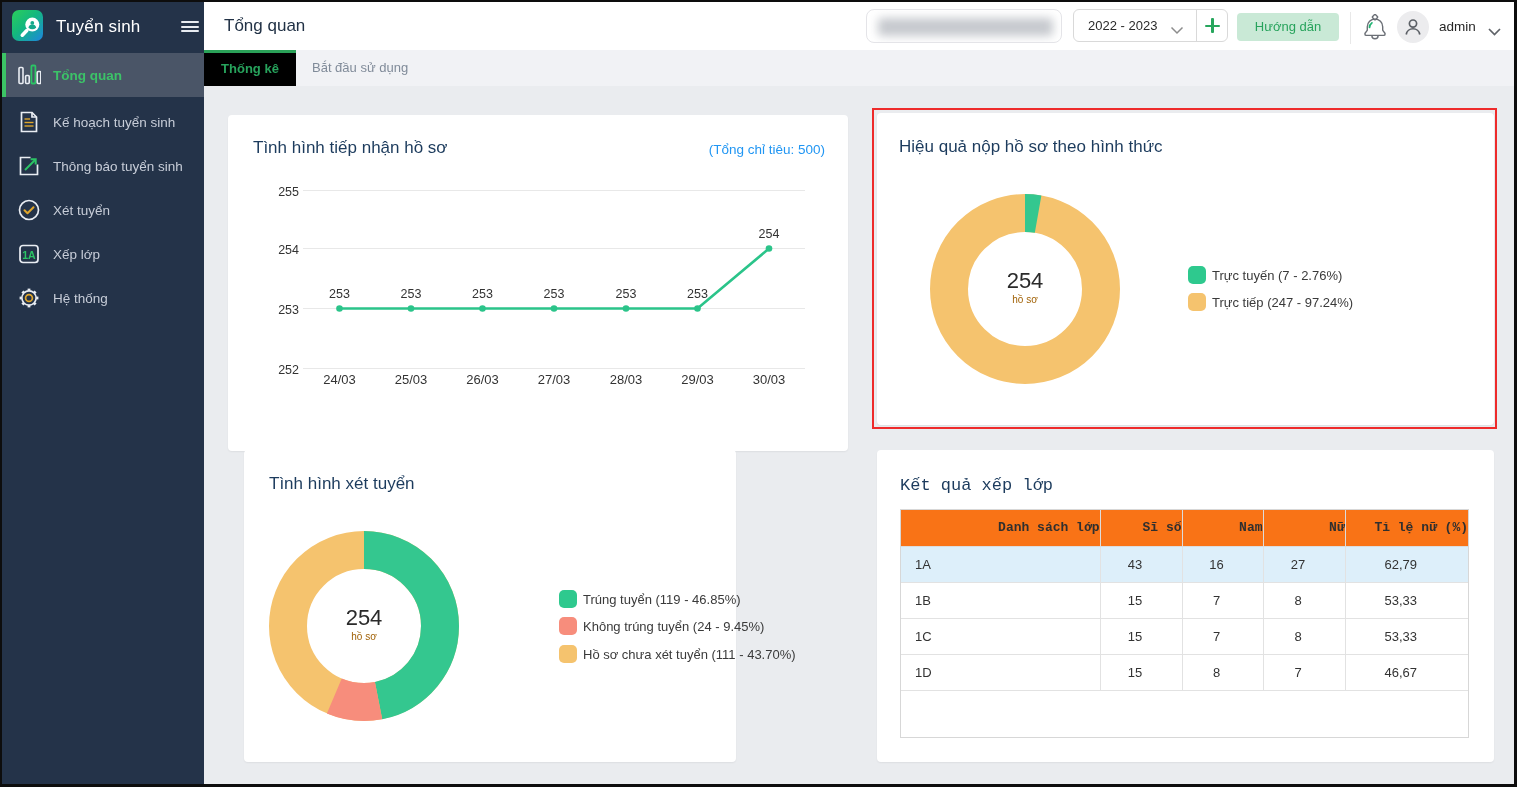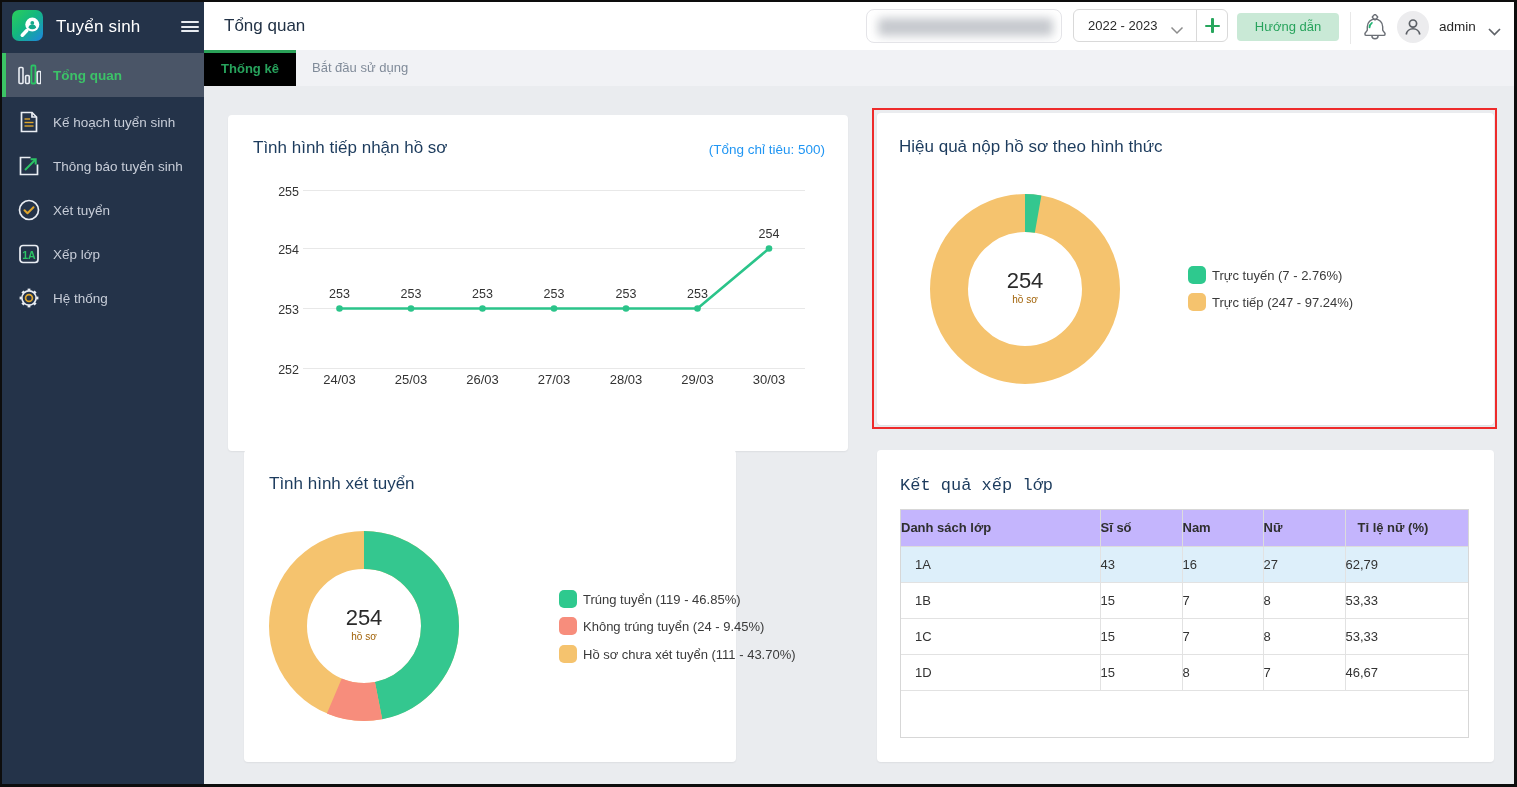--- a/index.html
+++ b/index.html
@@ -61,25 +61,25 @@
 .lrow { position:absolute; left:0; height:17px; }
 .lsq { position:absolute; left:0; top:-0.5px; width:18px; height:18px; border-radius:5px; }
 .ltx { position:absolute; left:24px; top:1.5px; font-size:13px; color:#3a3a3a; white-space:nowrap; }
 .dcenter { position:absolute; text-align:center; }
 .dnum { font-size:22px; color:#2a2a2a; }
 .dsub { font-size:10px; color:#a16207; margin-top:0px; }
 
 
 .tblwrap { position:absolute; left:23px; top:59px; width:569px; height:229px; border:1px solid #d7d7d7; }
 table { border-collapse:collapse; width:567px; table-layout:fixed; font-size:13px; color:#333; }
-th { background:#c4b5fd; font-weight:700; text-align:left; height:36px; border:1px solid #dcdcdc; border-top:none; color:#2f2f2f; }
+th { background:#f97316; font-weight:700; text-align:right; height:36px; border:1px solid #dcdcdc; border-top:none; color:#2f2f2f;font-family:Liberation Mono, monospace; }
 th:first-child { border-left:none; } th:last-child { border-right:none;padding-left:12px; }
 td { height:36px; border:1px solid #e2e2e2; border-left:1px solid #e4e4e4; }
 td:first-child { border-left:none; padding-left:14px; } td:last-child { border-right:none; }
-td.num { text-align:left; padding-right:12px; }
+td.num { text-align:center; padding-right:12px; }
 tr.hl td { background:#ddeffa; }
 </style>
 </head>
 <body>
 <div class="app">
 
   <div class="sidebar">
     <div class="side-head">
       <div class="logo"><svg width="31" height="31" viewBox="0 0 31 31">
         <circle cx="20.3" cy="14.6" r="7" fill="#ffffff"></circle>

